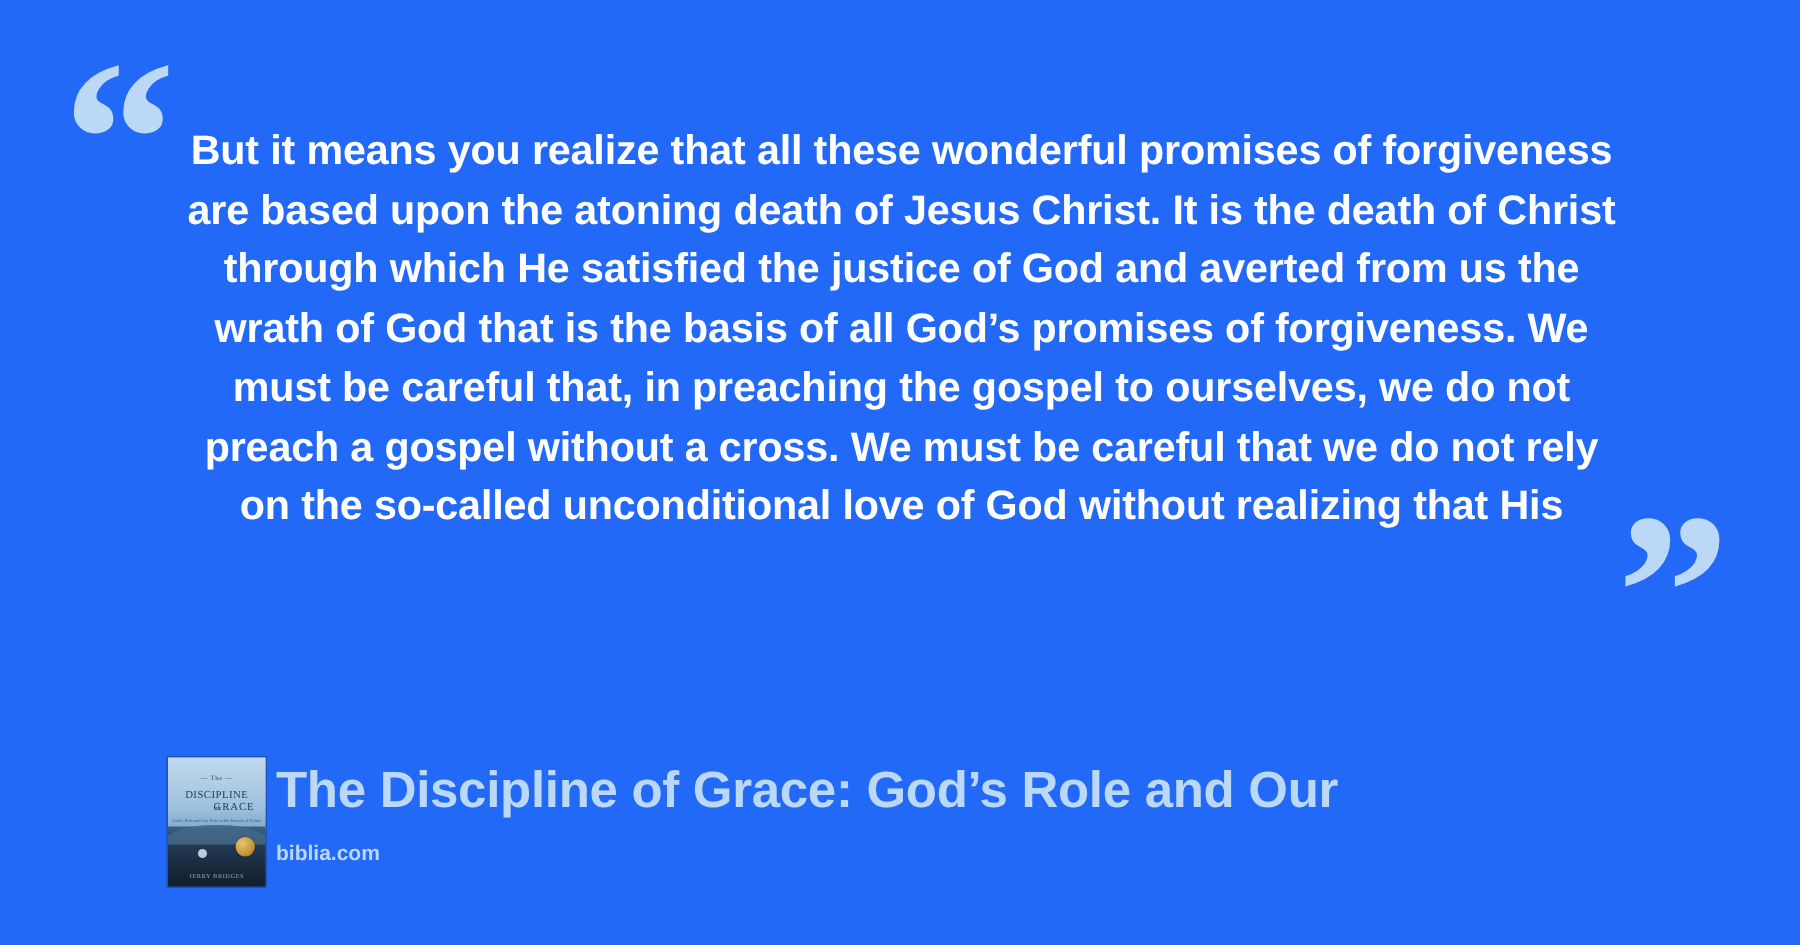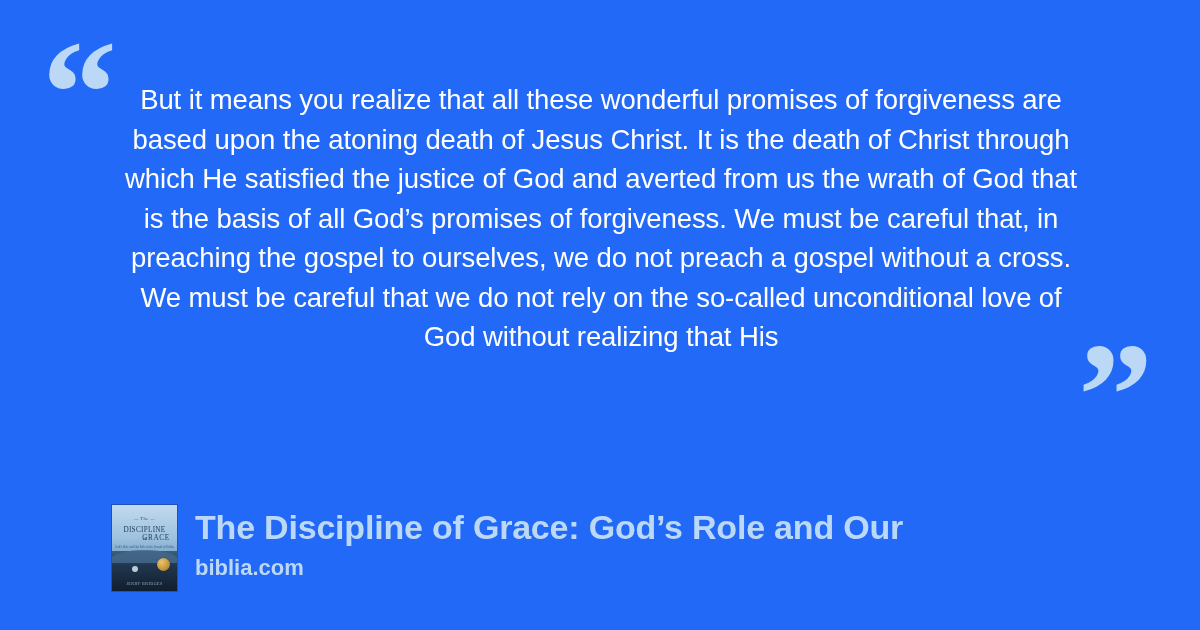--- a/index.html
+++ b/index.html
@@ -43,21 +43,21 @@
 
   
   .quote-text {
     position: absolute;
     left: 118px;
     top: 80px;
     width: 966px;
     text-align: center;
     color: #FFFFFF;
     font-size: 27.5px;
-    font-weight: 400;
+    font-weight: 700;
     line-height: 39.5px;
     letter-spacing: -0.1px;
   }
 
   
   .footer {
     position: absolute;
     left: 112px;
     top: 505px;
     display: flex;
@@ -170,37 +170,37 @@
     position: absolute;
     left: 0; right: 0; bottom: 5px;
     text-align: center;
     font-family: "Liberation Serif", serif;
     font-size: 4.2px;
     letter-spacing: .4px;
     color: #93a7ba;
   }
 
   .footer-text {
-    margin-left: 18px;
+    margin-left: 7px;
     display: flex;
     flex-direction: column;
     justify-content: flex-start;
   }
   .book-title {
     color: #BBD9F7;
     font-size: 34px;
     font-weight: 700;
     line-height: 40px;
     letter-spacing: -0.2px;
     white-space: nowrap;
     margin-top: 2px;
   }
   .site-name {
     color: #BBD9F7;
-    font-size: 22px;
+    font-size: 14px;
     font-weight: 700;
     line-height: 26px;
     margin-top: 8px;
   }
 </style>
 </head>
 <body>
 
 <div class="quote-card">
 

